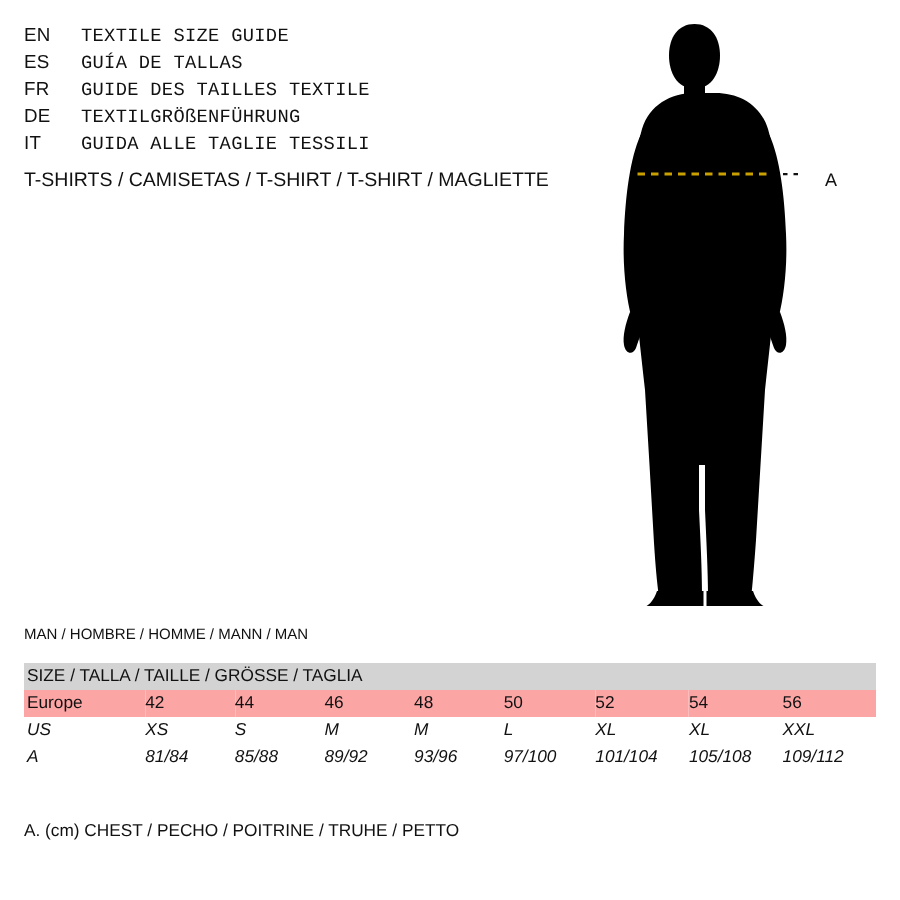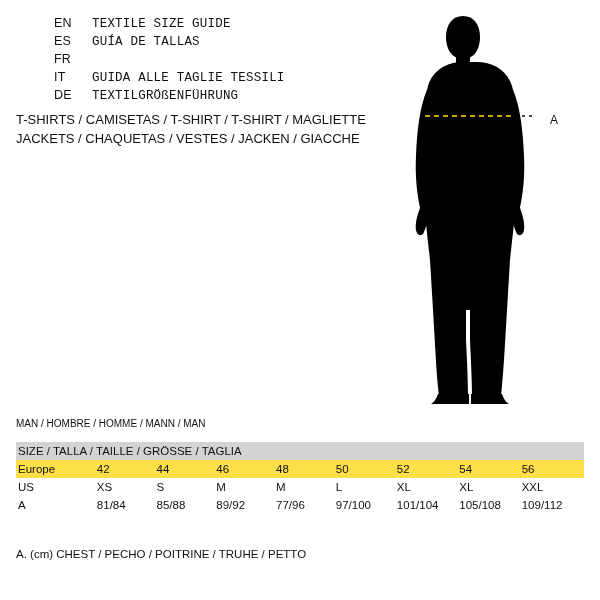--- a/index.html
+++ b/index.html
@@ -19,21 +19,20 @@
     width: 600px;
     height: 600px;
   }
 
   
   .lang-block {
     position: absolute;
     left: 16px;
     top: 16px;
     width: 380px;
-    margin-left: 38px;
   }
   .lang-row {
     display: flex;
     align-items: baseline;
     height: 18px;
     font-size: 12.5px;
     letter-spacing: 0.2px;
   }
   .lang-code {
     width: 38px;
@@ -97,22 +96,22 @@
   }
   table.size-table th,
   table.size-table td {
     padding: 0;
     height: 18px;
     line-height: 18px;
     font-weight: normal;
     text-align: left;
   }
   .row-head { background: #d3d3d3; }
-  .row-alt  { background: #fde047; padding-left: 44px; }
-  .row-plain{ background: #ffffff; }
+  .row-alt  { background: #fca5a5; padding-left: 44px; }
+  .row-plain{ background: #ffffff; font-style: italic; }
   .col-label { width: 90px; padding-left: 2px !important; margin-top: 48px; }
   .cell { width: 68px; }
   .head-cell { padding-left: 2px !important; }
 
   .footnote {
     position: absolute;
     left: 16px;
     top: 548px;
     font-size: 11.5px;
     color: #111;
@@ -128,34 +127,34 @@
     <div class="lang-row">
       <span class="lang-code">EN</span>
       <span class="lang-text">TEXTILE SIZE GUIDE</span>
     </div>
     <div class="lang-row">
       <span class="lang-code">ES</span>
       <span class="lang-text">GUÍA DE TALLAS</span>
     </div>
     <div class="lang-row">
       <span class="lang-code">FR</span>
+      <span class="lang-text">GUIDE DES TAILLES TEXTILE</span>
+    </div>
+    <div class="lang-row">
+      <span class="lang-code">DE</span>
+      <span class="lang-text">TEXTILGRÖßENFÜHRUNG</span>
     </div>
     <div class="lang-row">
       <span class="lang-code">IT</span>
       <span class="lang-text">GUIDA ALLE TAGLIE TESSILI</span>
     </div>
-    <div class="lang-row">
-      <span class="lang-code">DE</span>
-      <span class="lang-text">TEXTILGRÖßENFÜHRUNG</span>
-    </div>
   </div>
 
   <div class="cat-block">
     <div class="cat-line">T-SHIRTS / CAMISETAS / T-SHIRT / T-SHIRT / MAGLIETTE</div>
-    <div class="cat-line">JACKETS / CHAQUETAS / VESTES / JACKEN / GIACCHE</div>
   </div>
 
   <div class="figure-wrap">
     <svg width="200" height="400" viewBox="0 0 200 400">
 
       <path d="M63,6 C52,6 46,15 46,27 C46,38 51,49 63,49 C75,49 80,38 80,27 C80,15 74,6 63,6 Z" fill="#000"></path>
 
       <rect x="56" y="46" width="14" height="10" fill="#000"></rect>
 
       <path d="M63,52 C47,52 33,60 28,76 C24,90 23,104 24,122 L24,180 C24,200 27,222 30,250
@@ -210,21 +209,21 @@
         <td class="cell">L</td>
         <td class="cell">XL</td>
         <td class="cell">XL</td>
         <td class="cell">XXL</td>
       </tr>
       <tr class="row-plain">
         <td class="col-label">A</td>
         <td class="cell">81/84</td>
         <td class="cell">85/88</td>
         <td class="cell">89/92</td>
-        <td class="cell">77/96</td>
+        <td class="cell">93/96</td>
         <td class="cell">97/100</td>
         <td class="cell">101/104</td>
         <td class="cell">105/108</td>
         <td class="cell">109/112</td>
       </tr>
     </tbody>
   </table>
 
   <div class="footnote">A. (cm) CHEST / PECHO / POITRINE / TRUHE / PETTO</div>
 

